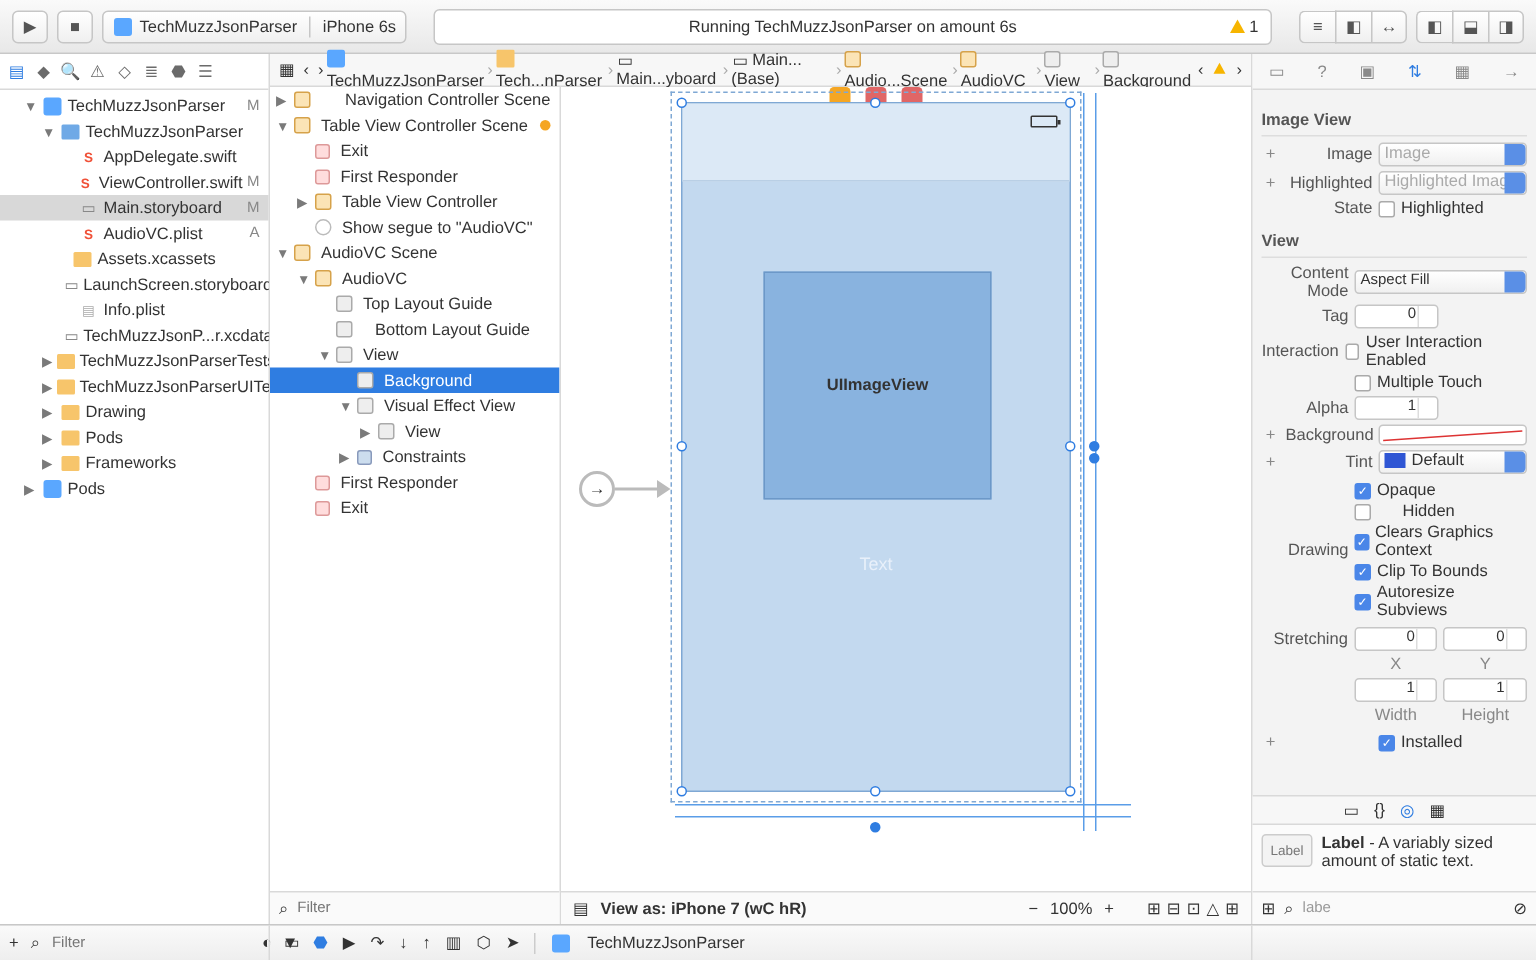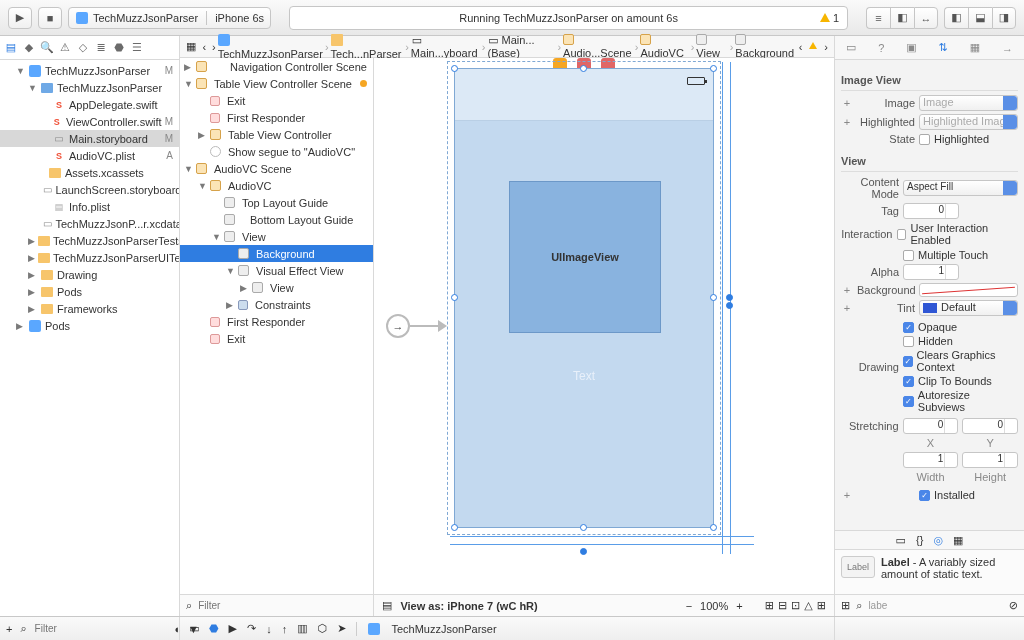--- a/index.html
+++ b/index.html
@@ -513,21 +513,21 @@
           <span class="flab">Tint</span>
           <div class="fsel"><span style="display:inline-block;width:14px;height:10px;background:#2f56d4;margin-right:4px;vertical-align:middle"></span><span>Default</span></div>
         </div>
       <div class="frow">
           <span class="flab">Drawing</span>
           <div id="drawing-opts" style="flex:1">
             <div style="display: flex; align-items: center; gap: 4px; margin: 2px 0px;">
               <span class="fchk on">✓</span>
               <span>Opaque</span>
             </div>
-            <div style="display: flex; align-items: flex-end; gap: 4px; margin: 2px 0px;">
+            <div style="display: flex; align-items: flex-end; gap: 21px; margin: 2px 0px;">
               <span class="fchk"></span>
               <span>Hidden</span>
             </div>
             <div style="display: flex; align-items: center; gap: 4px; margin: 2px 0px;">
               <span class="fchk on">✓</span>
               <span>Clears Graphics Context</span>
             </div>
             <div style="display: flex; align-items: center; gap: 4px; margin: 2px 0px;">
               <span class="fchk on">✓</span>
               <span>Clip To Bounds</span>

